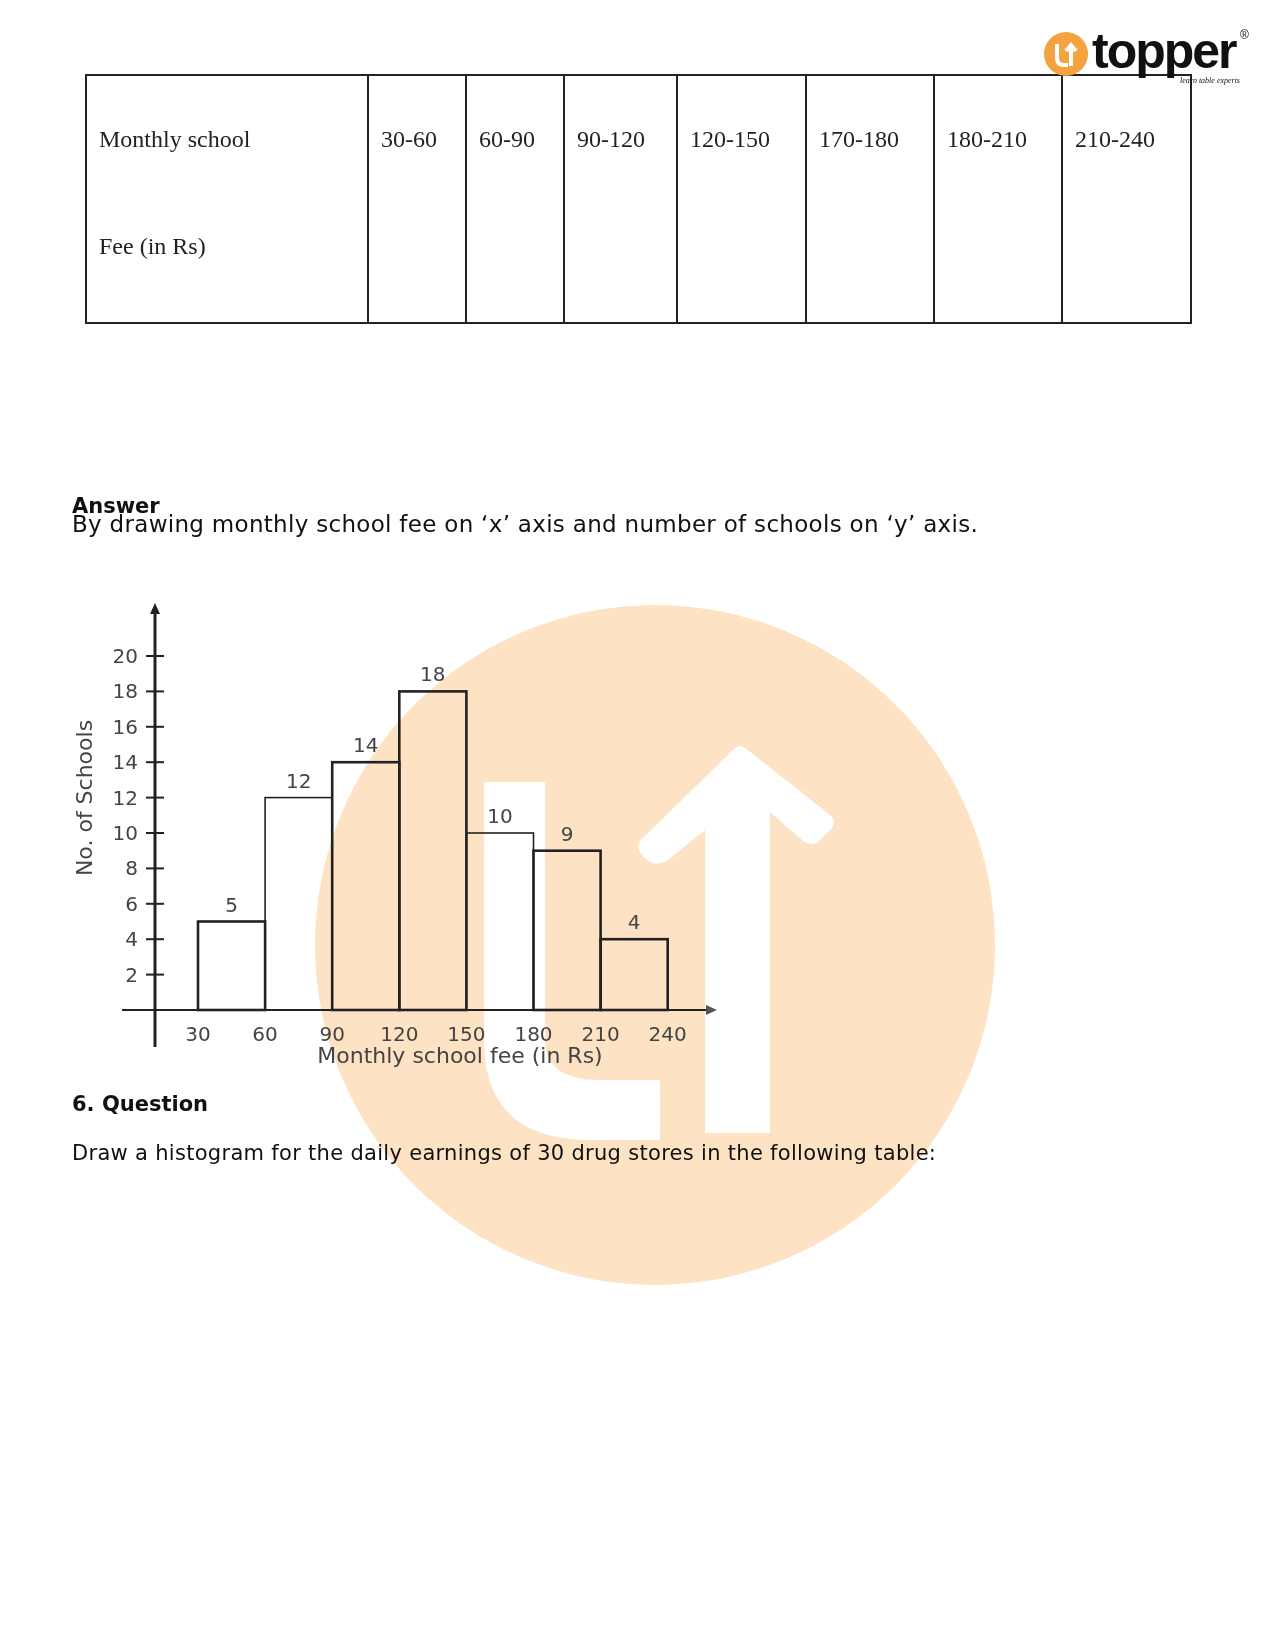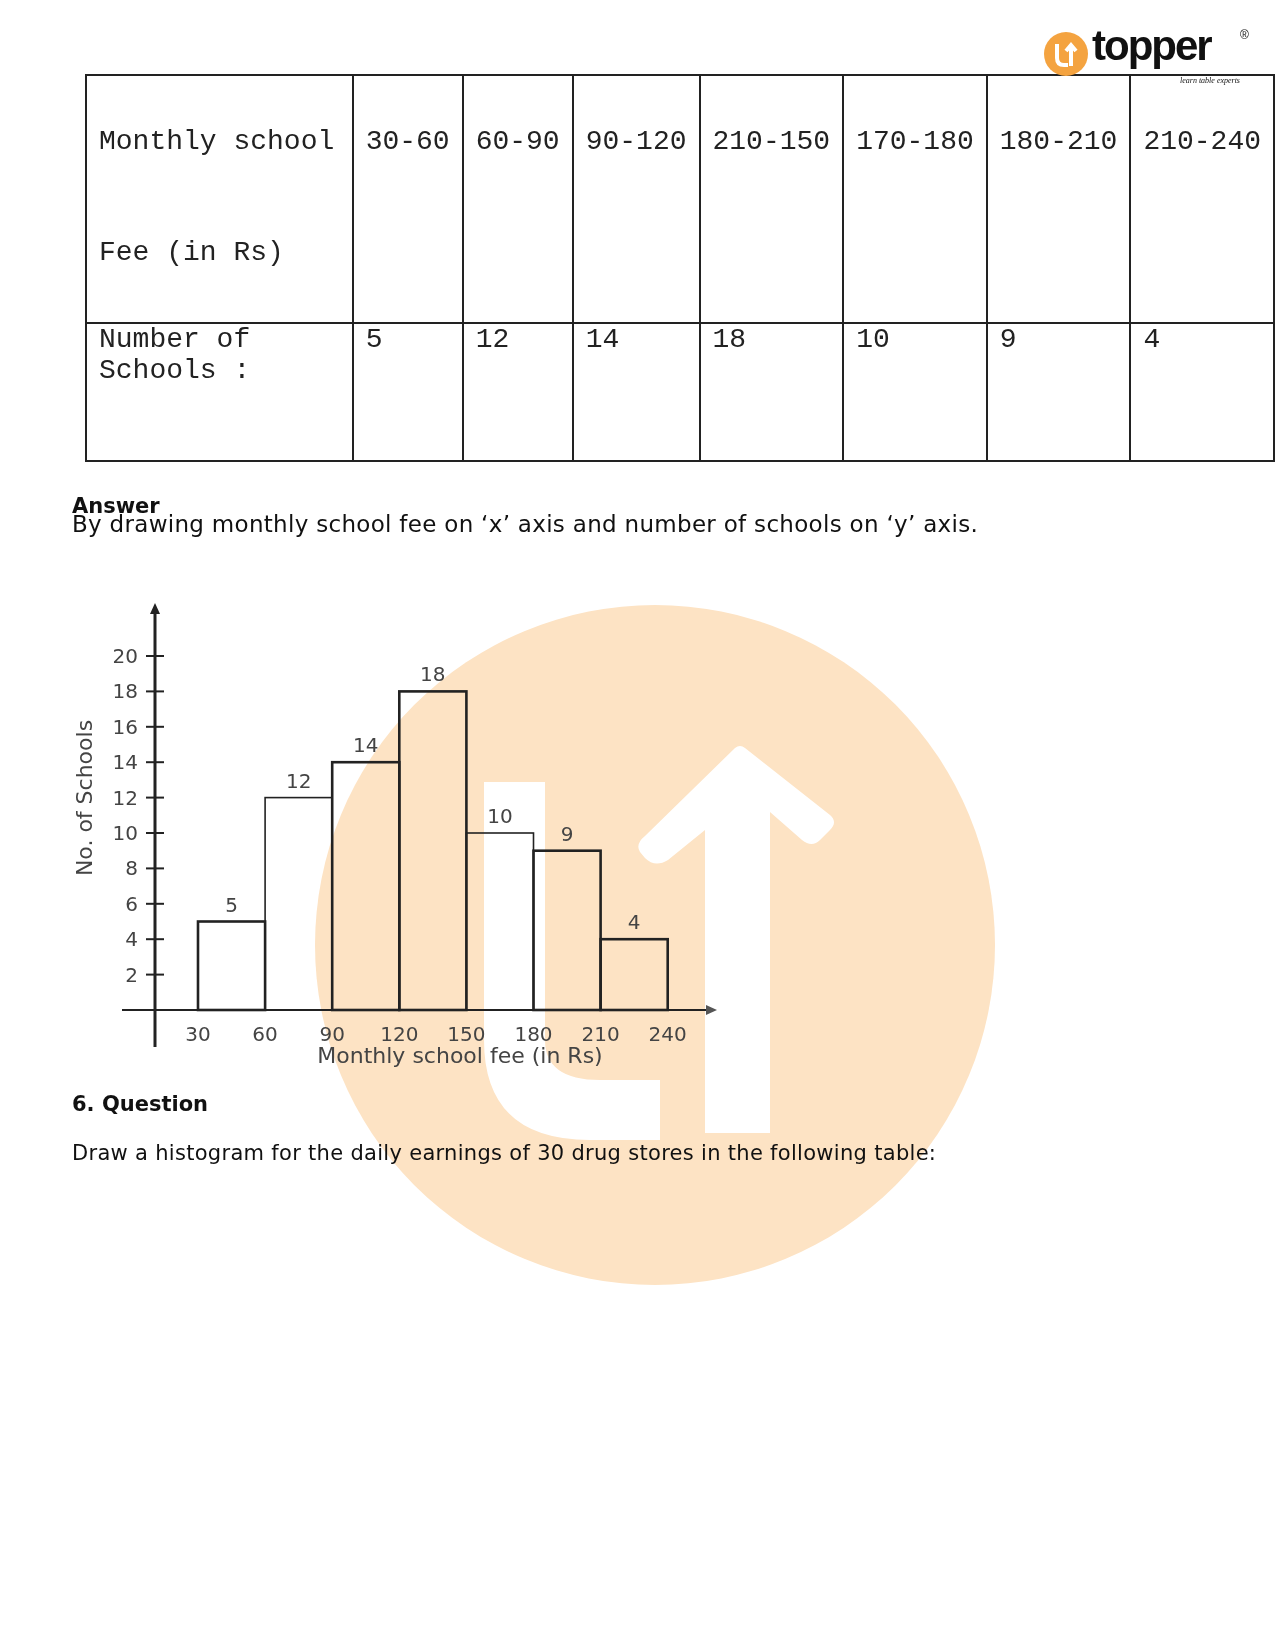--- a/index.html
+++ b/index.html
@@ -1,23 +1,23 @@
 <!DOCTYPE html>
 <html><head>
 <meta charset="utf-8">
 <style>
   html, body { margin: 0; padding: 0; background: #ffffff; }
   body { width: 1275px; height: 1650px; position: relative; overflow: hidden; font-family: "DejaVu Sans", sans-serif; color: #111; }
   #watermark { position: absolute; left: 0; top: 0; width: 1275px; height: 1650px; z-index: 0; pointer-events: none; }
   #logo { position: absolute; left: 1040px; top: 28px; width: 230px; height: 70px; z-index: 3; }
   .logo-circle { position: absolute; left: 4px; top: 4px; width: 44px; height: 44px; border-radius: 50%; background: #F4A340; }
-  .logo-text { position: absolute; left: 52px; top: -6px; font-family: "Liberation Sans", sans-serif; font-weight: bold; font-size: 42px; letter-spacing: -2px; color: #111; }
+  .logo-text { position: absolute; left: 52px; top: -6px; font-family: "Liberation Sans", sans-serif; font-weight: bold; font-size: 50px; letter-spacing: -2px; color: #111; }
   .logo-reg { position: absolute; left: 200px; top: 0px; font-size: 12px; font-family: "Liberation Sans", sans-serif; }
   .logo-tag { position: absolute; left: 140px; top: 48px; font-size: 8px; font-style: italic; font-family: "Liberation Serif", serif; }
-  table.data { position: absolute; left: 85px; top: 74px; border-collapse: collapse; z-index: 2; font-family: Liberation Mono, monospace; font-size: 28px; color: #222; }
+  table.data { position: absolute; left: 85px; top: 74px; border-collapse: collapse; z-index: 2; font-family: Liberation Serif, serif; font-size: 24px; color: #222; }
   table.data td { border: 2px solid #222; padding: 0 12px; vertical-align: top; }
   .r1 td { height: 246px; }
   .r2 td { height: 136px; vertical-align: middle; }
   .hdr-cell { width: 256px; }
   .hdr-top { display: block; margin-top: 50px; }
   .hdr-bot { display: block; margin-top: 80px; }
   .rng { display: block; margin-top: 50px; white-space: nowrap; }
   .c1 { width: 72px; margin-left: 12px; } .c2 { width: 72px; } .c3 { width: 87px; } .c4 { width: 103px; } .c5 { width: 102px; } .c6 { width: 102px; border-radius: 31px; } .c7 { width: 103px; }
   .h-answer { position: absolute; left: 72px; top: 494px; font-weight: bold; font-size: 21px; z-index: 2; }
   .p-answer { position: absolute; left: 72px; top: 511px; font-size: 23px; z-index: 2; letter-spacing: 0.3px; }
@@ -56,41 +56,31 @@
     <td class="c1">
           <span class="rng">30-60</span>
         </td>
     <td class="c2">
           <span class="rng">60-90</span>
         </td>
     <td class="c3">
           <span class="rng">90-120</span>
         </td>
     <td class="c4">
-          <span class="rng">210-150</span>
+          <span class="rng">120-150</span>
         </td>
     <td class="c5">
           <span class="rng">170-180</span>
         </td>
     <td class="c6">
           <span class="rng">180-210</span>
         </td>
     <td class="c7">
           <span class="rng">210-240</span>
         </td>
-  </tr>
-  <tr class="r2">
-    <td class="hdr-cell">Number of Schools :</td>
-    <td>5</td>
-    <td>12</td>
-    <td>14</td>
-    <td>18</td>
-    <td>10</td>
-    <td>9</td>
-    <td>4</td>
   </tr>
 </tbody>
   </table>
 
 <div class="h-answer">Answer</div>
 <div class="p-answer">By drawing monthly school fee on ‘x’ axis and number of schools on ‘y’ axis.</div>
 
 <svg id="chart" viewBox="0 0 1275 1650">
   <g id="axes">
       <line x1="155" y1="1047" x2="155" y2="612" stroke="#222" stroke-width="3"></line>

